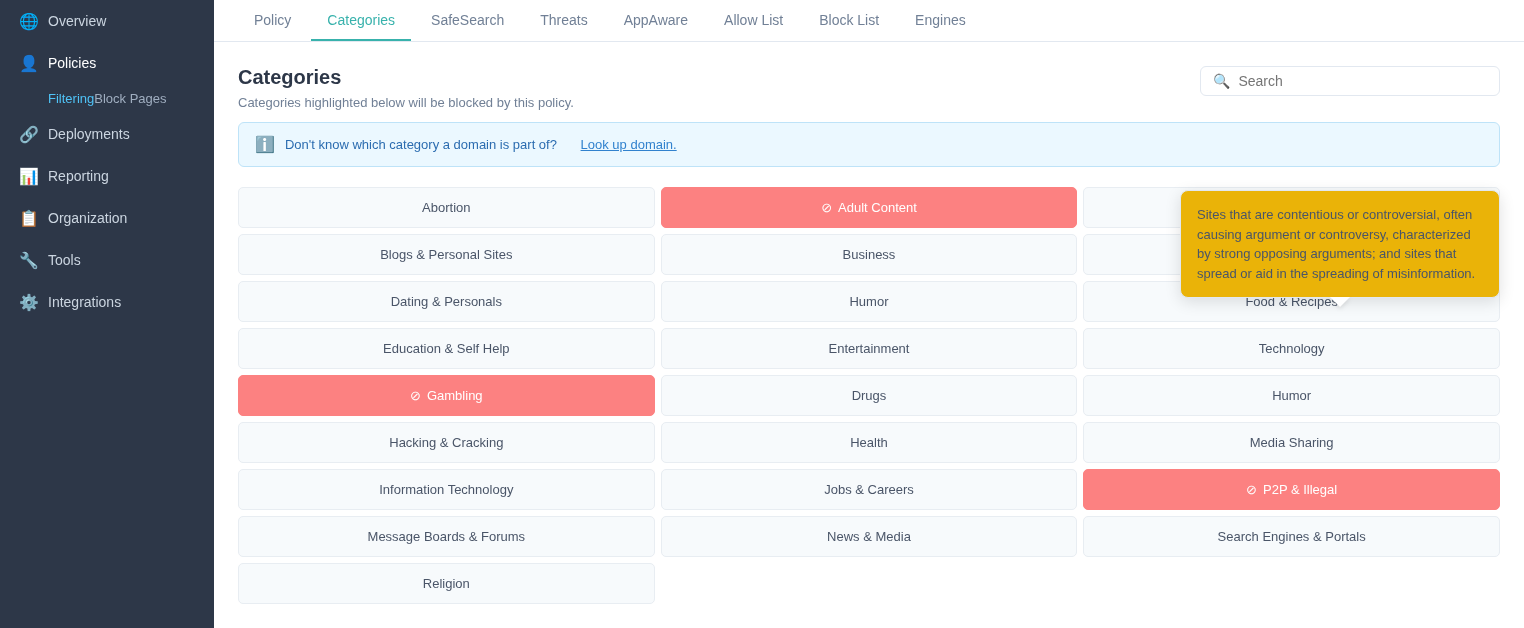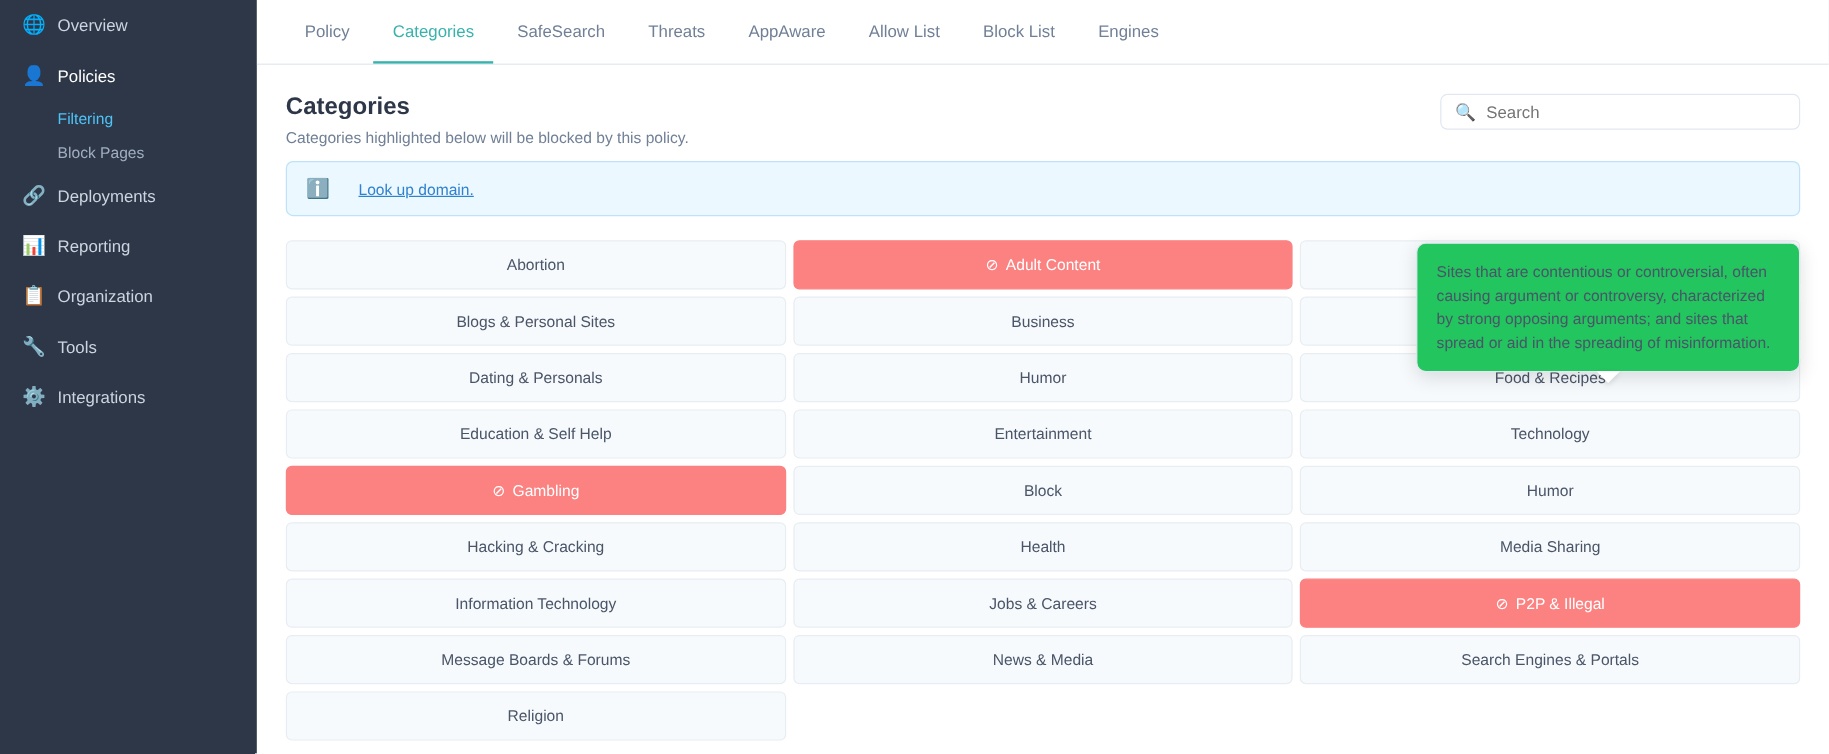--- a/index.html
+++ b/index.html
@@ -21,40 +21,40 @@
       padding: 12px 20px;
       cursor: pointer;
       font-size: 14px;
       color: #cbd5e0;
       gap: 10px;
     }
     .sidebar-item.active { color: #fff; }
     .sidebar-icon { width: 18px; height: 18px; display: flex; align-items: center; justify-content: center; font-size: 16px; color: #718096; flex-shrink: 0; }
     .sidebar-item.active .sidebar-icon { color: #63b3ed; }
 
-    .sidebar-sub { padding-left: 48px; display: flex; flex-direction: column; }
+    .sidebar-sub { padding-left: 48px; display: flex; flex-direction: row; }
     .sidebar-sub-item {
       padding: 7px 0;
       font-size: 13px;
       color: #a0aec0;
       cursor: pointer;
     }
     .sidebar-sub-item.active { color: #4fc3f7; }
 
     
     .main { flex: 1; display: flex; flex-direction: column; overflow: hidden; }
 
     
     .tabs-bar {
       background: #fff;
       border-bottom: 1px solid #e2e8f0;
       display: flex;
       align-items: center;
       padding: 0 24px;
-      height: 54px;
+      height: 42px;
       flex-shrink: 0;
     }
     .tab {
       padding: 0 16px;
       height: 100%;
       display: flex;
       align-items: center;
       font-size: 14px;
       color: #718096;
       cursor: pointer;
@@ -115,21 +115,21 @@
       position: relative;
     }
     .info-icon { font-size: 16px; color: #3182ce; flex-shrink: 0; }
     .info-link { color: #3182ce; text-decoration: underline; cursor: pointer; }
 
     
     .tooltip-box {
       position: absolute;
       right: 24px;
       top: 148px;
-      background: #22c55e;
+      background: #eab308;
       border: 1px solid #e2e8f0;
       border-radius: 8px;
       padding: 14px 16px;
       width: 320px;
       font-size: 13px;
       color: #4a5568;
       box-shadow: 0 4px 16px rgba(0,0,0,0.12);
       line-height: 1.5;
       z-index: 10;
     }
@@ -232,20 +232,21 @@
         <div class="page-subtitle">Categories highlighted below will be blocked by this policy.</div>
       </div>
       <div class="search-box">
         <span class="search-icon-char">🔍</span>
         <input type="text" placeholder="Search" style="">
       </div>
     </div>
 
     <div class="info-banner">
       <span class="info-icon">ℹ️</span>
+      <span>Don't know which category a domain is part of?</span>
       &nbsp;
       <span class="info-link">Look up domain.</span>
     </div>
 
     <div class="tooltip-box">
       <span>Sites that are contentious or controversial, often causing argument or controversy, characterized by strong opposing arguments; and sites that spread or aid in the spreading of misinformation.</span>
     </div>
 
     <div class="categories-grid" id="categories-container">
     <div class="cat-btn">Abortion</div>
@@ -254,21 +255,21 @@
         <div class="cat-btn">Blogs &amp; Personal Sites</div>
         <div class="cat-btn">Business</div>
         <div class="cat-btn">Economy &amp; Finance</div>
         <div class="cat-btn">Dating &amp; Personals</div>
         <div class="cat-btn">Humor</div>
         <div class="cat-btn">Food &amp; Recipes</div>
         <div class="cat-btn">Education &amp; Self Help</div>
         <div class="cat-btn">Entertainment</div>
         <div class="cat-btn">Technology</div>
         <div class="cat-btn blocked"><span class="block-icon">⊘</span>Gambling</div>
-        <div class="cat-btn">Block</div>
+        <div class="cat-btn">Drugs</div>
         <div class="cat-btn">Humor</div>
         <div class="cat-btn">Hacking &amp; Cracking</div>
         <div class="cat-btn">Health</div>
         <div class="cat-btn">Media Sharing</div>
         <div class="cat-btn">Information Technology</div>
         <div class="cat-btn">Jobs &amp; Careers</div>
         <div class="cat-btn blocked"><span class="block-icon">⊘</span>P2P &amp; Illegal</div>
         <div class="cat-btn">Message Boards &amp; Forums</div>
         <div class="cat-btn">News &amp; Media</div>
         <div class="cat-btn">Search Engines &amp; Portals</div>

